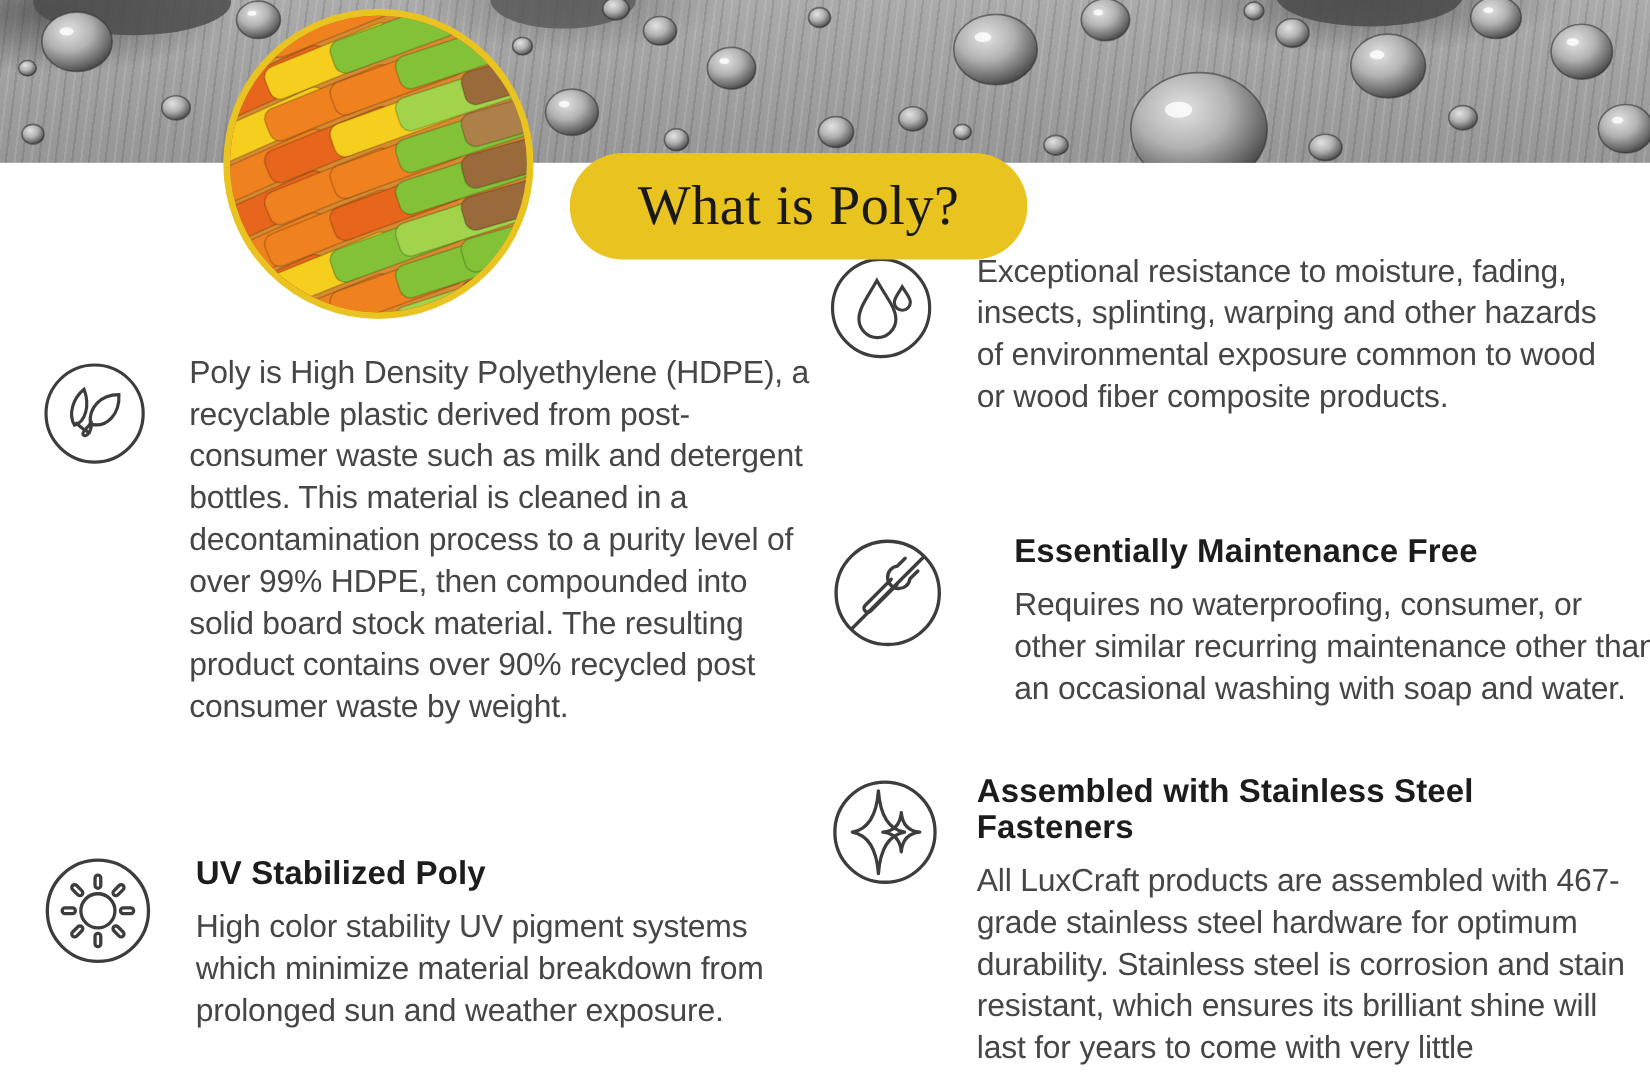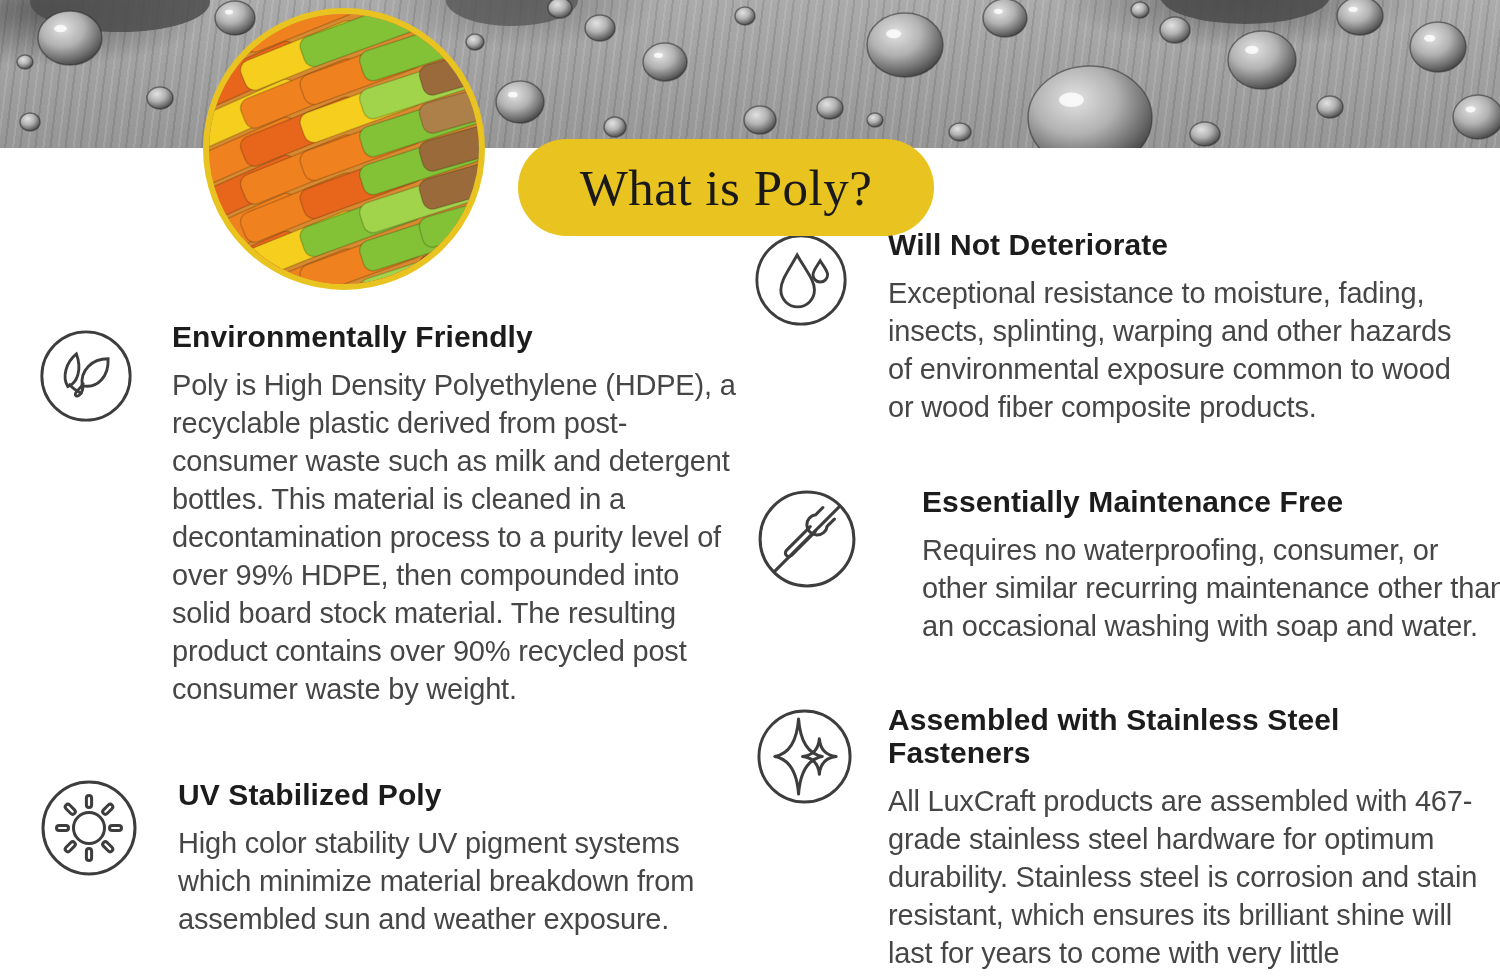--- a/index.html
+++ b/index.html
@@ -209,21 +209,20 @@
   <div class="ficon pos-icon-l1">
     <svg viewBox="0 0 100 100" width="96" height="96" fill="none" stroke="#3d3d3d" stroke-width="3" stroke-linecap="round">
       <circle cx="50" cy="50" r="46"></circle>
       <path d="M40 27 C29 36 25 51 31 61 C41 58 46 43 40 27 Z"></path>
       <path d="M33 59 C37 64 41 66 45 68"></path>
       <path d="M73 32 C56 32 44 44 46 60 C62 64 74 50 73 32 Z"></path>
       <path d="M47 58 C44 64 38 66 39 70 C41 73 46 69 47 61"></path>
     </svg>
   </div>
   <div class="feature ftext pos-text-l1">
-    <h2>Environmentally Friendly</h2>
     <p>Poly is High Density Polyethylene (HDPE), a recyclable plastic derived from post-consumer waste such as milk and detergent bottles. This material is cleaned in a decontamination process to a purity level of over 99% HDPE, then compounded into solid board stock material. The resulting product contains over 90% recycled post consumer waste by weight.</p>
   </div>
 
   <div class="ficon pos-icon-l2">
     <svg viewBox="0 0 100 100" width="100" height="100" fill="none" stroke="#3d3d3d" stroke-width="3" stroke-linecap="round">
       <circle cx="50" cy="50" r="46"></circle>
       <circle cx="50" cy="50" r="15.5"></circle>
       <g id="ray">
           <rect x="47.4" y="17.5" width="5.2" height="12" rx="2.6"></rect>
         </g>
@@ -245,32 +244,31 @@
       <g transform="rotate(270 50 50)">
           <rect x="47.4" y="17.5" width="5.2" height="12" rx="2.6"></rect>
         </g>
       <g transform="rotate(315 50 50)">
           <rect x="47.4" y="17.5" width="5.2" height="12" rx="2.6"></rect>
         </g>
     </svg>
   </div>
   <div class="feature ftext pos-text-l2">
     <h2>UV Stabilized Poly</h2>
-    <p>High color stability UV pigment systems which minimize material breakdown from assembled sun and weather exposure.</p>
+    <p>High color stability UV pigment systems which minimize material breakdown from prolonged sun and weather exposure.</p>
   </div>
 
   <div class="ficon pos-icon-r1">
     <svg viewBox="0 0 100 100" width="96" height="96" fill="none" stroke="#3d3d3d" stroke-width="3" stroke-linecap="round">
       <circle cx="50" cy="50" r="46"></circle>
       <path d="M46 24 C37 40 29 50 29 60.5 A17.5 17.5 0 0 0 64 60.5 C64 50 55 40 46 24 Z"></path>
       <path d="M70 30 C66 36.5 62.5 40.5 62.5 44.5 A7.6 7.6 0 0 0 77.7 44.5 C77.7 40.5 74 36.5 70 30 Z"></path>
     </svg>
   </div>
   <div class="feature ftext pos-text-r1">
-    <h2>Will Not Deteriorate</h2>
     <p>Exceptional resistance to moisture, fading, insects, splinting, warping and other hazards of environmental exposure common to wood or wood fiber composite products.</p>
   </div>
 
   <div class="ficon pos-icon-r2">
     <svg viewBox="0 0 100 100" width="102" height="102" fill="none" stroke="#3d3d3d" stroke-width="3" stroke-linecap="round">
       <circle cx="50" cy="50" r="46"></circle>
       <g transform="rotate(45 50 46)">
         <path d="M42 16 L42 26 A10 10 0 1 0 58 26 L58 16"></path>
         <path d="M46.5 38 L46.5 71 A3.5 3.5 0 0 0 53.5 71 L53.5 38"></path>
       </g>

